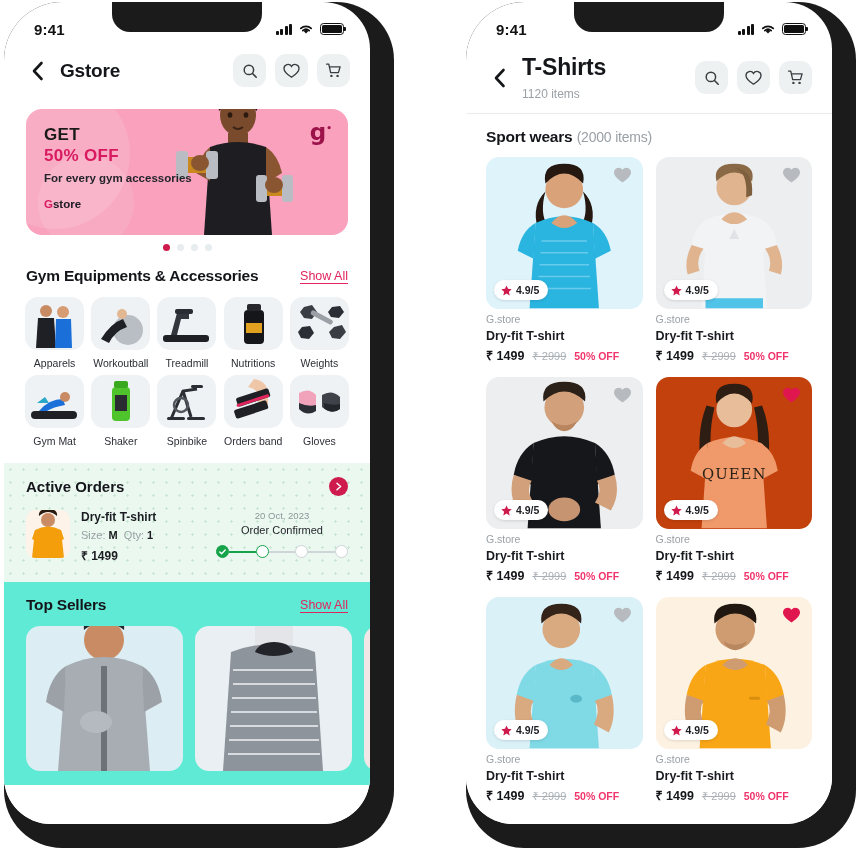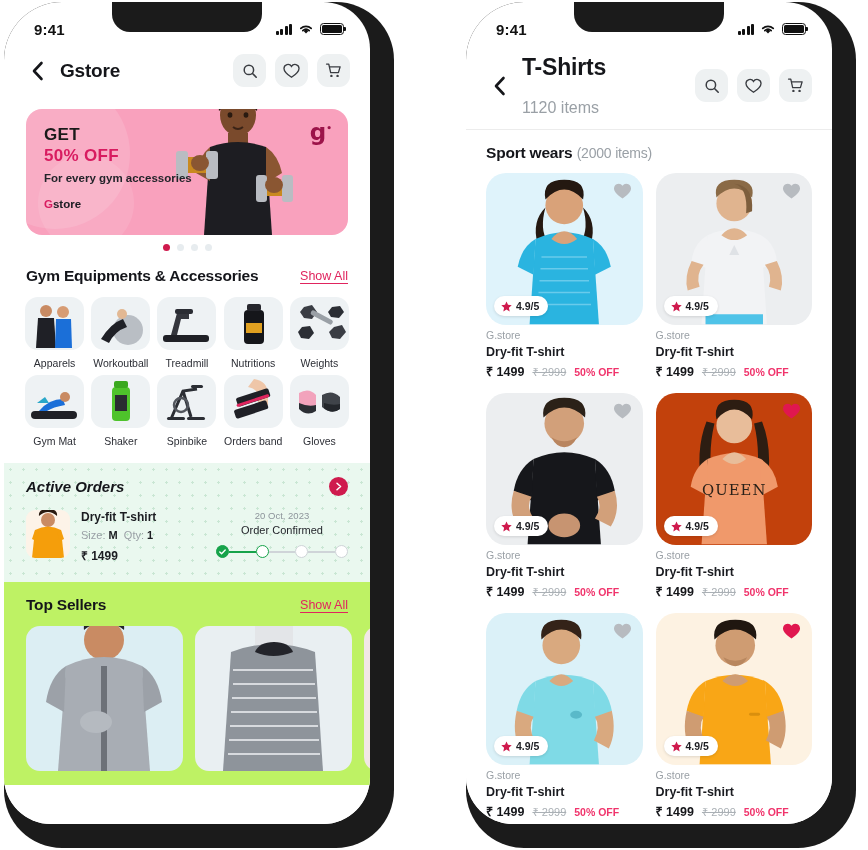--- a/index.html
+++ b/index.html
@@ -69,21 +69,21 @@
   .appbar { display: flex; align-items: center; padding: 6px 20px 14px 20px; }
   .appbar.with-divider { border-bottom: 1px solid #ececec; padding-bottom: 12px; }
   .back-btn {
     width: 26px; height: 26px; flex: 0 0 26px;
     display: flex; align-items: center; justify-content: center;
     cursor: pointer;
   }
   .appbar-title-wrap { flex: 1; margin-left: 10px; }
   .appbar-title { font-size: 23px; font-weight: bold; color: #15161a; letter-spacing: -.2px; }
   .appbar-title.lg { font-size: 19px; }
-  .appbar-sub { font-size: 16px; color: #9aa0a6; margin-top: 18px; }
+  .appbar-sub { font-size: 12px; color: #9aa0a6; margin-top: 6px; }
   .appbar-actions { display: flex; gap: 9px; }
   .icon-btn {
     width: 33px; height: 33px; border-radius: 11px;
     background: #eef1f2;
     display: flex; align-items: center; justify-content: center;
     cursor: pointer;
   }
 
   
   .body-scroll { position: relative; height: 776px; overflow: hidden; background: #fff; }
@@ -149,21 +149,21 @@
   .cat-art { position: absolute; inset: 0; }
 
   
   .orders {
     margin-top: 16px; padding: 14px 22px 18px 22px;
     background:
       radial-gradient(circle, #c9e6d3 1px, transparent 1.1px) 0 0/13px 13px,
       #eaf8ef;
   }
   .orders-head { display: flex; align-items: center; justify-content: space-between; }
-  .orders-title { font-size: 15px; font-weight: bold; color: #14151a; font-style: italic; }
+  .orders-title { font-size: 15px; font-weight: bold; color: #14151a; }
   .round-arrow {
     width: 19px; height: 19px; border-radius: 50%; background: #cf1a4d;
     display: flex; align-items: center; justify-content: center; cursor: pointer;
   }
   .order-row { display: flex; align-items: flex-start; margin-top: 14px; }
   .order-thumb {
     width: 44px; height: 48px; border-radius: 9px; background: #fdf3e8;
     overflow: hidden; position: relative; flex: 0 0 44px;
   }
   .order-info { margin-left: 11px; flex: 1; }
@@ -179,35 +179,35 @@
     width: 13px; height: 13px; border-radius: 50%; flex: 0 0 13px;
     background: #fff; border: 1.6px solid #cfd4d8;
     display: flex; align-items: center; justify-content: center;
   }
   .node.done { background: #16a34a; border-color: #16a34a; }
   .node.next { border-color: #16a34a; }
   .seg { height: 2px; flex: 1; background: #cfd4d8; }
   .seg.on { background: #16a34a; }
 
   
-  .sellers { background: #bef264; padding-bottom: 14px; }
+  .sellers { background: #5eead4; padding-bottom: 14px; }
   .seller-rail { display: flex; gap: 12px; padding: 12px 0 0 22px; }
   .seller-card {
     width: 157px; height: 145px; border-radius: 14px;
     background: #dceef3; flex: 0 0 157px; overflow: hidden; position: relative;
   }
   .seller-card.two { background: #e9eff2; }
   .seller-card.three { flex: 0 0 28px; width: 28px; background: #f2e7e6; }
 
   
   .prod-wrap { padding: 0 20px; }
   .prod-grid { display: grid; grid-template-columns: 1fr 1fr; gap: 13px 13px; padding-top: 11px; }
   .prod-card { cursor: pointer; }
   .prod-img {
-    position: relative; height: 152px; border-radius: 20px; overflow: hidden;
+    position: relative; height: 152px; border-radius: 13px; overflow: hidden;
     background: #dff3fb;
   }
   .prod-img.v2 { background: #eceef0; }
   .prod-img.v3 { background: #eceef0; }
   .prod-img.v4 { background: #c2410c; }
   .prod-img.v5 { background: #dbf1f8; }
   .prod-img.v6 { background: #fdf2e2; }
   .heart {
     position: absolute; top: 9px; right: 11px; z-index: 5; cursor: pointer;
   }

